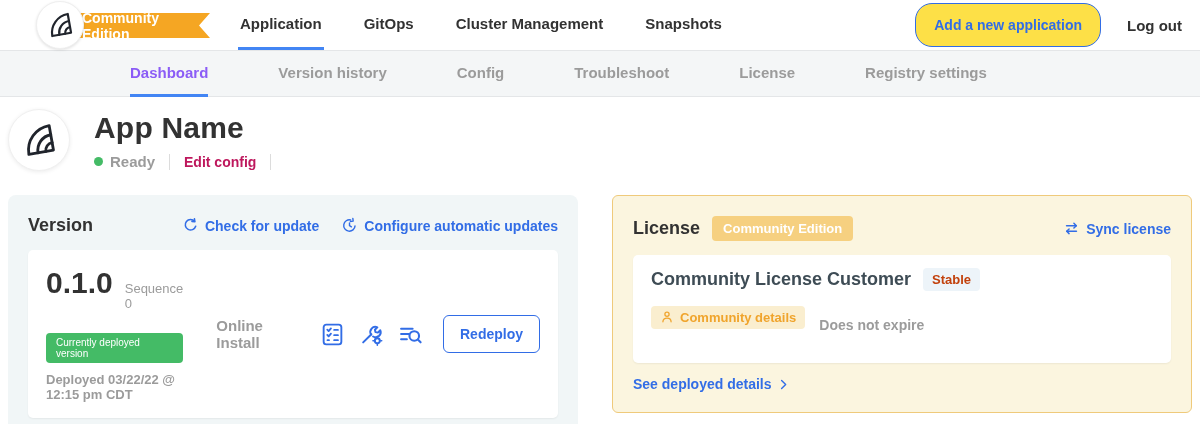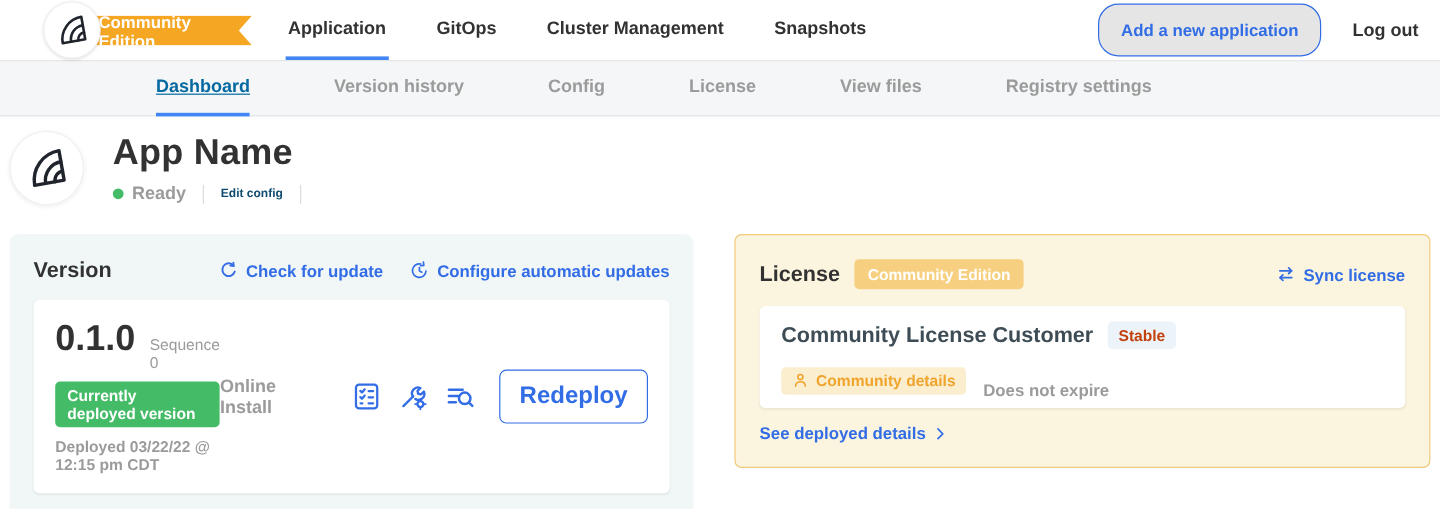--- a/index.html
+++ b/index.html
@@ -12,74 +12,74 @@
     display:flex; align-items:center; padding:0 26px 0 36px; color:#fff; font-size:14px; font-weight:700;
     clip-path:polygon(0 0,100% 0,calc(100% - 11px) 50%,100% 100%,0 100%); }
   .brand-circle { position:absolute; left:36px; top:1px; width:48px; height:48px; border-radius:50%;
     background:#fff; border:1px solid #efefef; box-shadow:0 1px 3px rgba(0,0,0,.12);
     display:flex; align-items:center; justify-content:center; z-index:2; }
   .topnav { display:flex; gap:38px; margin-left:28px; height:50px; }
   .topnav-item { display:flex; align-items:center; height:50px; font-size:15px; font-weight:700;
     color:#323232; border-bottom:3px solid transparent; padding:0 2px; cursor:pointer; }
   .topnav-item.active { border-bottom-color:#4285f4; }
   .topbar-right { position:absolute; right:18px; top:0; height:50px; display:flex; align-items:center; gap:26px; }
-  .add-app-btn { border:1.5px solid #326de6; color:#326de6; background:#e5e5e5; border-radius:17px;
+  .add-app-btn { border:1.5px solid #326de6; color:#326de6; background:#fde047; border-radius:17px;
     font-size:14px; font-weight:700; padding:13px 18px; cursor:pointer; font-family:inherit; }
   .logout { font-size:15px; font-weight:700; color:#323232; cursor:pointer; }
 
   
   .subnav { height:47px; background:#f4f6f7; border-top:1px solid #e4e6e8; border-bottom:1px solid #e4e6e8;
     display:flex; gap:70px; padding-left:130px; }
   .subnav-item { display:flex; align-items:center; height:46px; font-size:15px; font-weight:600;
     color:#9b9b9b; border-bottom:3px solid transparent; cursor:pointer; }
-  .subnav-item.active { color:#0369a1; font-weight:700; border-bottom-color:#4285f4;text-decoration:underline; }
+  .subnav-item.active { color:#8b5cf6; font-weight:700; border-bottom-color:#4285f4; }
 
   
   .app-header { display:flex; padding:12px 0 0 8px; }
   .app-icon-circle { width:62px; height:62px; border-radius:50%; background:#fff; border:1px solid #f0f0f0;
     box-shadow:0 1px 4px rgba(0,0,0,.08); display:flex; align-items:center; justify-content:center; flex:0 0 auto; }
   .app-meta { margin-left:24px; padding-top:2px; }
   .app-name { font-size:30px; font-weight:700; color:#323232; letter-spacing:.2px; }
   .app-status-row { display:flex; align-items:center; margin-top:8px; }
   .status-dot { width:9px; height:9px; border-radius:50%; background:#44bb66; margin-right:7px; }
   .status-text { font-size:15px; font-weight:600; color:#9b9b9b; }
   .vdiv { width:1px; height:16px; background:#dcdcdc; margin:0 14px; }
-  .edit-config { font-size:10px; font-weight:700; color:#0c4a6e; cursor:pointer; }
+  .edit-config { font-size:14px; font-weight:700; color:#be185d; cursor:pointer; }
 
   
   .cards { display:flex; align-items:flex-start; gap:34px; margin:24px 0 0 8px; }
   .card-version { width:570px; background:#f1f6f7; border-radius:8px; padding:20px; }
   .card-license { width:580px; background:#fbf5df; border:1px solid #efca7b; border-radius:6px; padding:20px; }
 
   .card-head { display:flex; align-items:center; }
   .card-title { font-size:18px; font-weight:700; color:#323232; }
   .head-spacer { flex:1; }
   .blue-link { display:flex; align-items:center; gap:6px; font-size:14px; font-weight:700; color:#326de6; cursor:pointer; white-space:nowrap; }
   .blue-link + .blue-link { margin-left:22px; }
 
-  .inner-card { background:#fff; border-radius:5px; box-shadow:0 1px 2px rgba(0,0,0,.06); margin-top:14px; }
+  .inner-card { background:#fff; border-radius:5px; box-shadow:0 1px 2px rgba(0,0,0,.06); margin-top:14px;gap:33px; }
   .version-inner { padding:16px 18px; display:flex; align-items:center; }
   .version-left { flex:1; }
   .version-num-row { display:flex; align-items:baseline; gap:12px; }
   .version-num { font-size:30px; font-weight:700; color:#323232; }
   .sequence { font-size:13px; font-weight:500; color:#9b9b9b; }
-  .deployed-badge { display:inline-block; margin-top:8px; background:#44bb66; color:#fff; font-size:13px;
-    font-weight:700; border-radius:4px; padding:4px 10px; }
+  .deployed-badge { display:inline-block; margin-top:22px; background:#44bb66; color:#fff; font-size:10px;
+    font-weight:400; border-radius:4px; padding:4px 10px; }
   .deployed-at { margin-top:9px; font-size:13px; font-weight:600; color:#9b9b9b; }
   .version-right { display:flex; align-items:center; gap:14px; }
   .install-type { font-size:15px; font-weight:700; color:#9b9b9b; margin-right:4px; }
   .icon-btn { width:26px; height:26px; color:#326de6; cursor:pointer; display:flex; align-items:center; justify-content:center; }
   .redeploy-btn { border:1px solid #326de6; color:#326de6; background:#fff; border-radius:6px;
-    font-size:20px; font-weight:700; padding:10px 16px; margin-left:6px; cursor:pointer; font-family:inherit; }
+    font-size:14px; font-weight:700; padding:10px 16px; margin-left:6px; cursor:pointer; font-family:inherit; }
   .card-footer-link { display:flex; align-items:center; gap:5px; margin-top:16px; font-size:14px; font-weight:700; color:#326de6; cursor:pointer; }
 
   
   .lic-badge { margin-left:12px; background:#f6d080; color:#fff; font-size:13px; font-weight:700;
     border-radius:4px; padding:5px 11px; }
-  .license-inner { padding:13px 18px 7px; }
+  .license-inner { padding:13px 18px 30px; }
   .lic-title-row { display:flex; align-items:center; gap:12px; }
   .customer-name { font-size:18px; font-weight:700; color:#3e4c55; }
   .channel-badge { background:#edf4f9; color:#c2410c; font-size:13px; font-weight:600; border-radius:4px; padding:4px 9px; }
   .lic-detail-row { display:flex; align-items:center; gap:14px; margin-top:10px; }
   .lic-type-badge { display:flex; align-items:center; gap:6px; background:#faeecf; color:#f0a42c;
     font-size:13px; font-weight:700; border-radius:4px; padding:4px 9px; }
   .expiry { font-size:14px; font-weight:600; color:#9b9b9b;margin-top:16px; }
 
   svg { display:block; }
 </style>
@@ -127,24 +127,24 @@
   <div class="subnav-item active">
       <span>Dashboard</span>
     </div>
   <div class="subnav-item">
       <span>Version history</span>
     </div>
   <div class="subnav-item">
       <span>Config</span>
     </div>
   <div class="subnav-item">
+      <span>Troubleshoot</span>
+    </div>
+  <div class="subnav-item">
       <span>License</span>
-    </div>
-  <div class="subnav-item">
-      <span>View files</span>
     </div>
   <div class="subnav-item">
       <span>Registry settings</span>
     </div>
 </div>
 
 <div class="app-header">
   <div class="app-icon-circle">
     <span>
       <svg width="34" height="34" viewBox="0 0 24 24">

